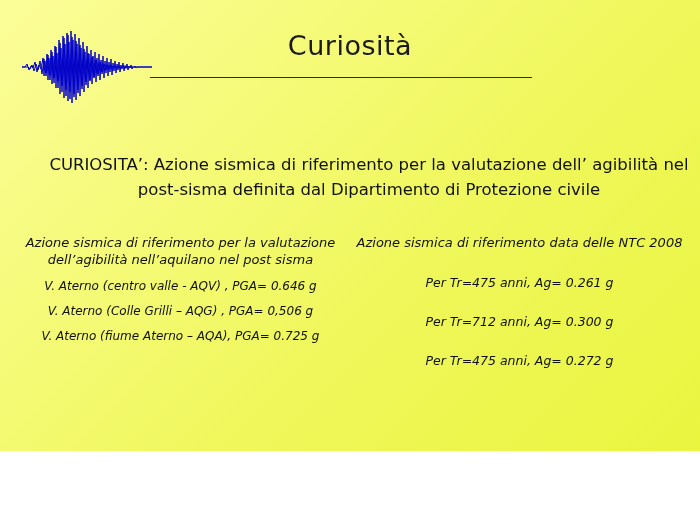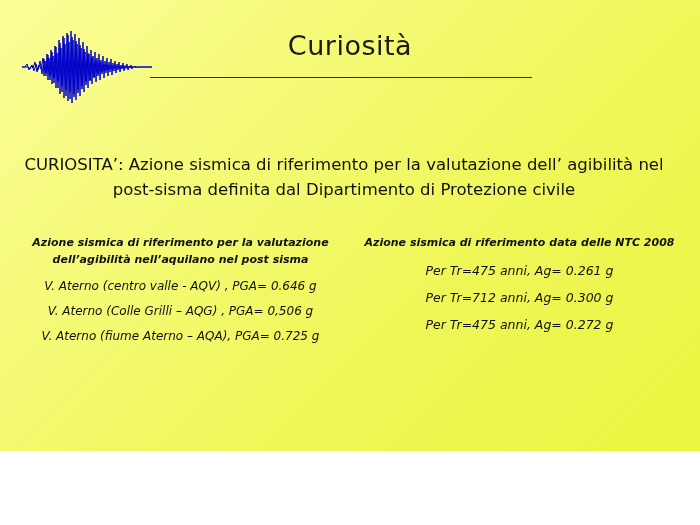--- a/index.html
+++ b/index.html
@@ -45,21 +45,21 @@
     position: absolute;
     left: 150px;
     top: 77px;
     width: 382px;
     height: 0;
     border-top: 1px solid #2b2b2b;
   }
   
   #subtitle {
     position: absolute;
-    left: 23px;
+    left: 48px;
     top: 152px;
     width: 642px;
     text-align: center;
     font-size: 16.5px;
     line-height: 25px;
     color: #111111;
     font-family: "DejaVu Sans", sans-serif;
   }
   
   #columns {
@@ -69,40 +69,40 @@
     width: 672px;
     display: flex;
     gap: 6px;
   }
   .col {
     width: 50%;
     box-sizing: border-box;
   }
   .col-head {
     text-align: center;
-    font-size: 11px;
-    font-weight: bold;
+    font-size: 13px;
+    font-weight: normal;
     font-style: italic;
     line-height: 17px;
     color: #111111;
     font-family: "DejaVu Sans", sans-serif;
     margin-bottom: 0;
   }
   .row {
     text-align: center;
     font-size: 12px;
     font-style: italic;
     color: #111111;
     font-family: "DejaVu Sans", sans-serif;
     margin-top: 11px;
     white-space: nowrap;
   }
   .col-right .row {
     font-size: 12.5px;
-    margin-top: 12px;
+    margin-top: 24px;
   }
 </style>
 </head>
 <body>
 
 <div id="slide">
 
   <div id="seismo">
     <svg viewBox="0 0 130 78" width="130" height="78" preserveAspectRatio="none" aria-hidden="true">
       <g stroke="#0000cc" stroke-width="1" fill="none">

